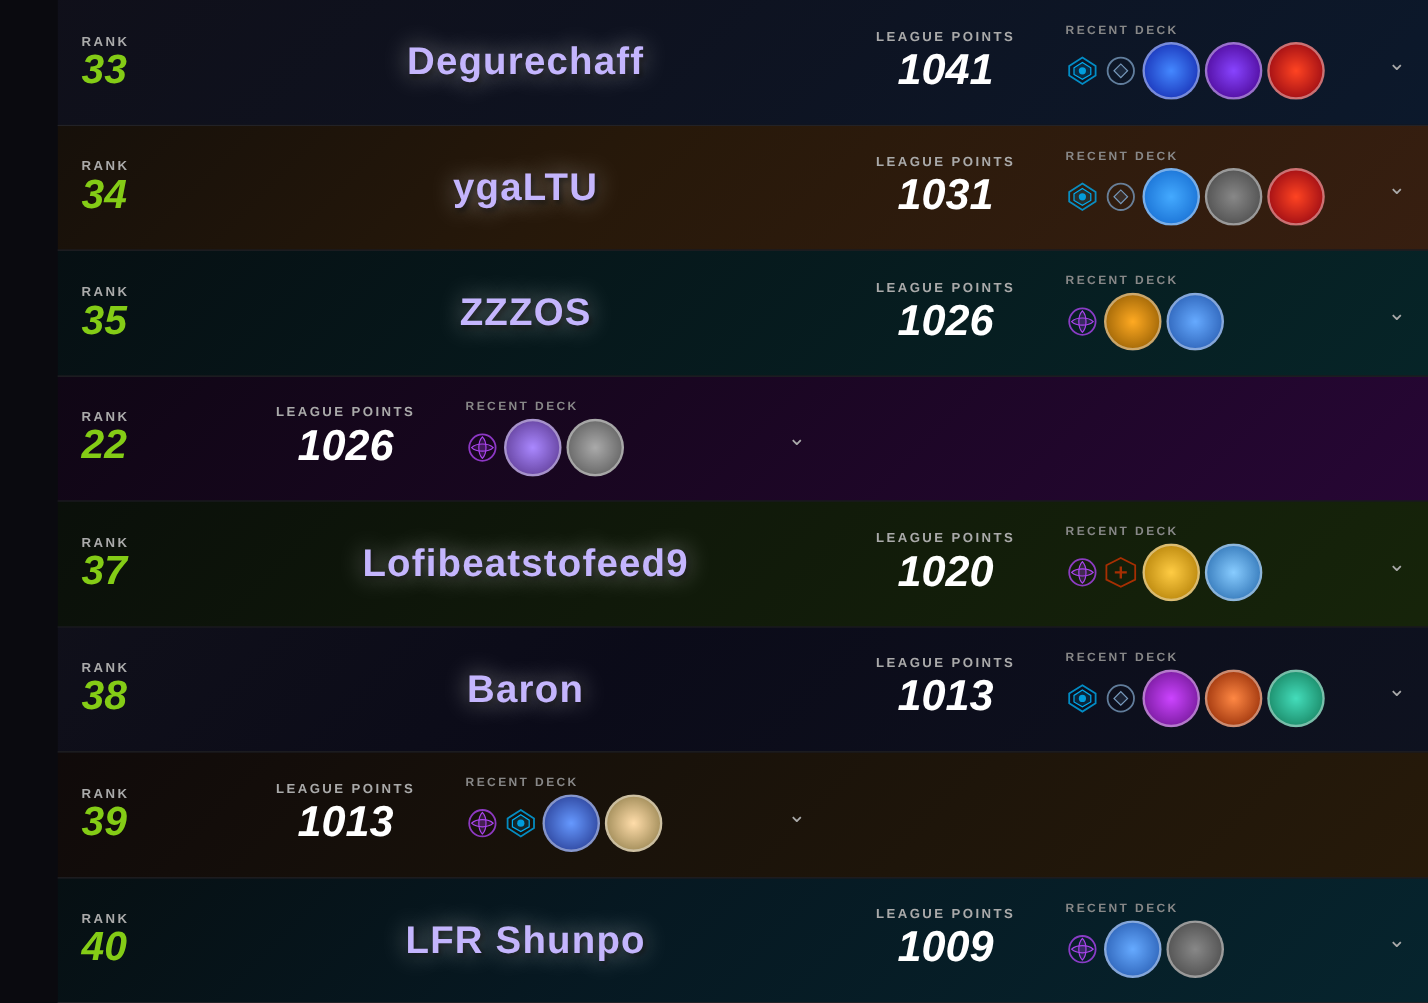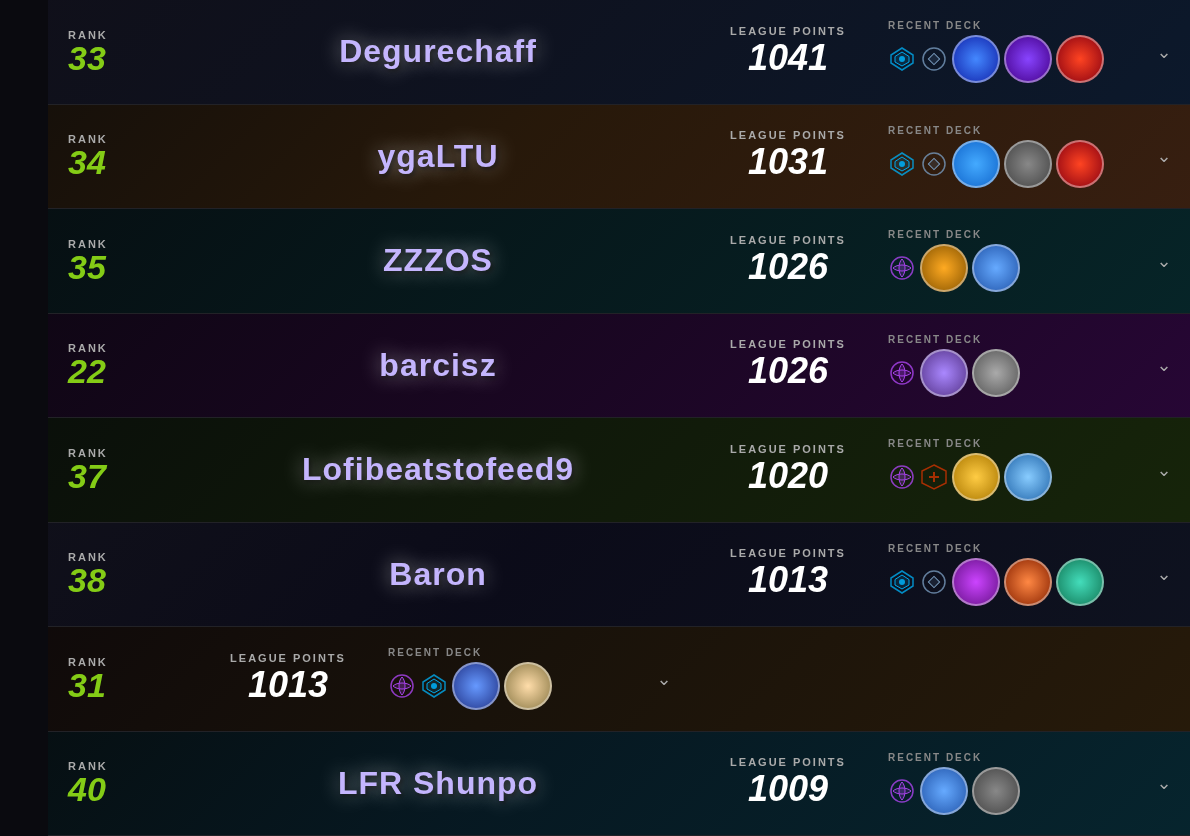--- a/index.html
+++ b/index.html
@@ -298,23 +298,20 @@
       </div>
     </div>
     <div class="expand-btn">⌄</div>
   </div>
     <div class="rank-row rank-row-36">
     <div class="rank-row-bg"></div>
     <div class="rank-section">
       <div class="rank-label">RANK</div>
       <div class="rank-number">22</div>
     </div>
-    <div class="player-section">
-      <span class="player-name">barcisz</span>
-    </div>
     <div class="lp-section">
       <div class="lp-label">LEAGUE POINTS</div>
       <div class="lp-value">1026</div>
     </div>
     <div class="recent-deck-section">
       <div class="recent-deck-label">RECENT DECK</div>
       <div class="deck-icons-row">
         <div class="faction-icon">
             <svg class="faction-svg" viewBox="0 0 28 28" fill="none">
       <circle cx="14" cy="14" r="11" stroke="#aa44ee" stroke-width="1.5" fill="none" opacity="0.8"></circle>
@@ -396,21 +393,21 @@
           <div class="champion-icon champ-color-13"></div>
           <div class="champion-icon champ-color-14"></div>
       </div>
     </div>
     <div class="expand-btn">⌄</div>
   </div>
     <div class="rank-row rank-row-39">
     <div class="rank-row-bg"></div>
     <div class="rank-section">
       <div class="rank-label">RANK</div>
-      <div class="rank-number">31</div>
+      <div class="rank-number">39</div>
     </div>
     <div class="lp-section">
       <div class="lp-label">LEAGUE POINTS</div>
       <div class="lp-value">1013</div>
     </div>
     <div class="recent-deck-section">
       <div class="recent-deck-label">RECENT DECK</div>
       <div class="deck-icons-row">
         <div class="faction-icon">
             <svg class="faction-svg" viewBox="0 0 28 28" fill="none">

